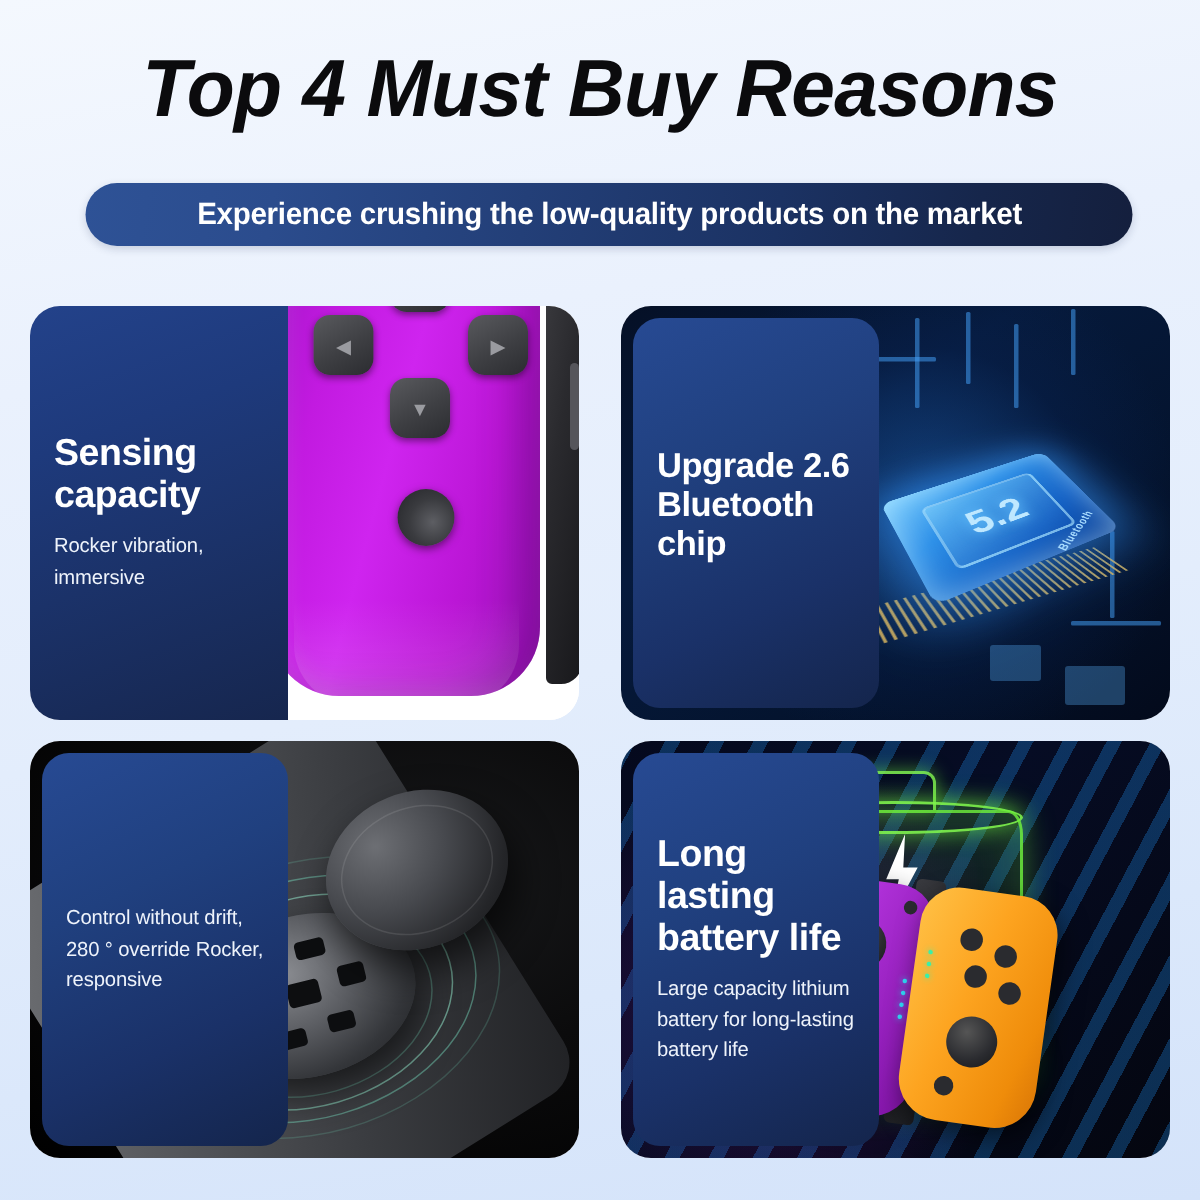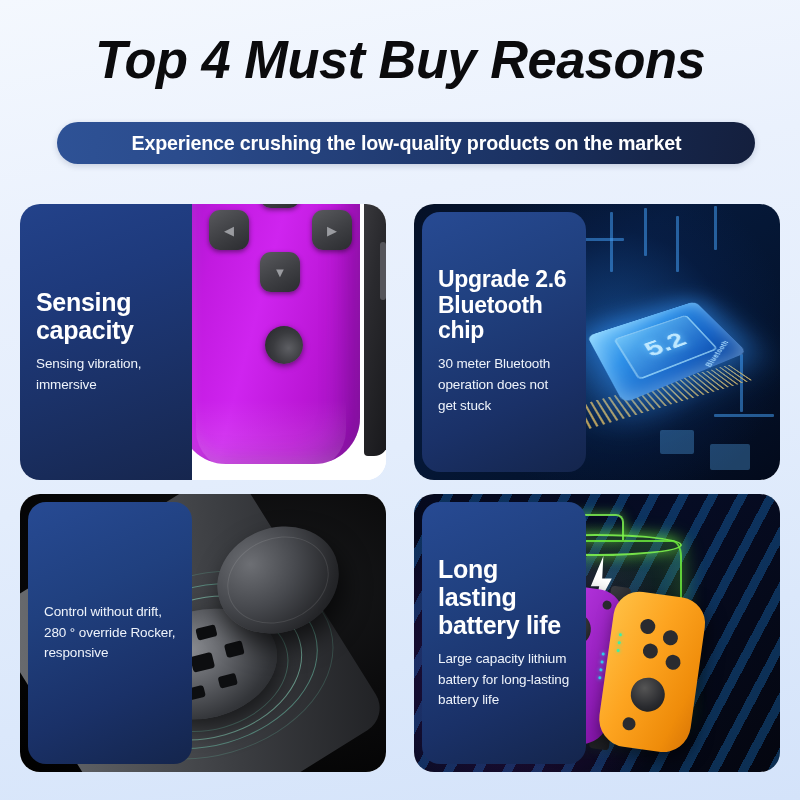--- a/index.html
+++ b/index.html
@@ -282,21 +282,21 @@
       <div class="dpad dp-right">
           <i>▶</i>
         </div>
       <div class="dpad dp-down">
           <i>▼</i>
         </div>
       <div class="capture"></div>
     </div>
     <div class="panel panel-flat">
       <div class="card-title">Sensing capacity</div>
-      <div class="card-desc">Sensing vibration, immersive</div>
+      <div class="card-desc">Rocker vibration, immersive</div>
     </div>
   </div>
 
   <div class="card">
     <div class="media m2">
       <div class="trace" style="left:196px;top:8px;width:3px;height:60px;"></div>
       <div class="trace" style="left:230px;top:4px;width:3px;height:48px;"></div>
       <div class="trace" style="left:262px;top:12px;width:3px;height:56px;"></div>
       <div class="trace" style="left:300px;top:2px;width:3px;height:44px;"></div>
       <div class="trace" style="left:140px;top:34px;width:70px;height:3px;"></div>
@@ -312,21 +312,20 @@
       <div class="pins"></div>
       <div class="chip">
         <div class="chip-face">
           <span class="chip-num">5.2</span>
         </div>
         <span class="chip-word">Bluetooth</span>
       </div>
     </div>
     <div class="panel panel-float">
       <div class="card-title small">Upgrade 2.6 Bluetooth chip</div>
-      <div class="card-desc">30 meter Bluetooth operation does not get stuck</div>
     </div>
   </div>
 
   <div class="card">
     <div class="media m3">
       <div class="shell"></div>
       <div class="shell-tab"></div>
       <div class="ring r4"></div>
       <div class="ring r1"></div>
       <div class="ring r2"></div>

